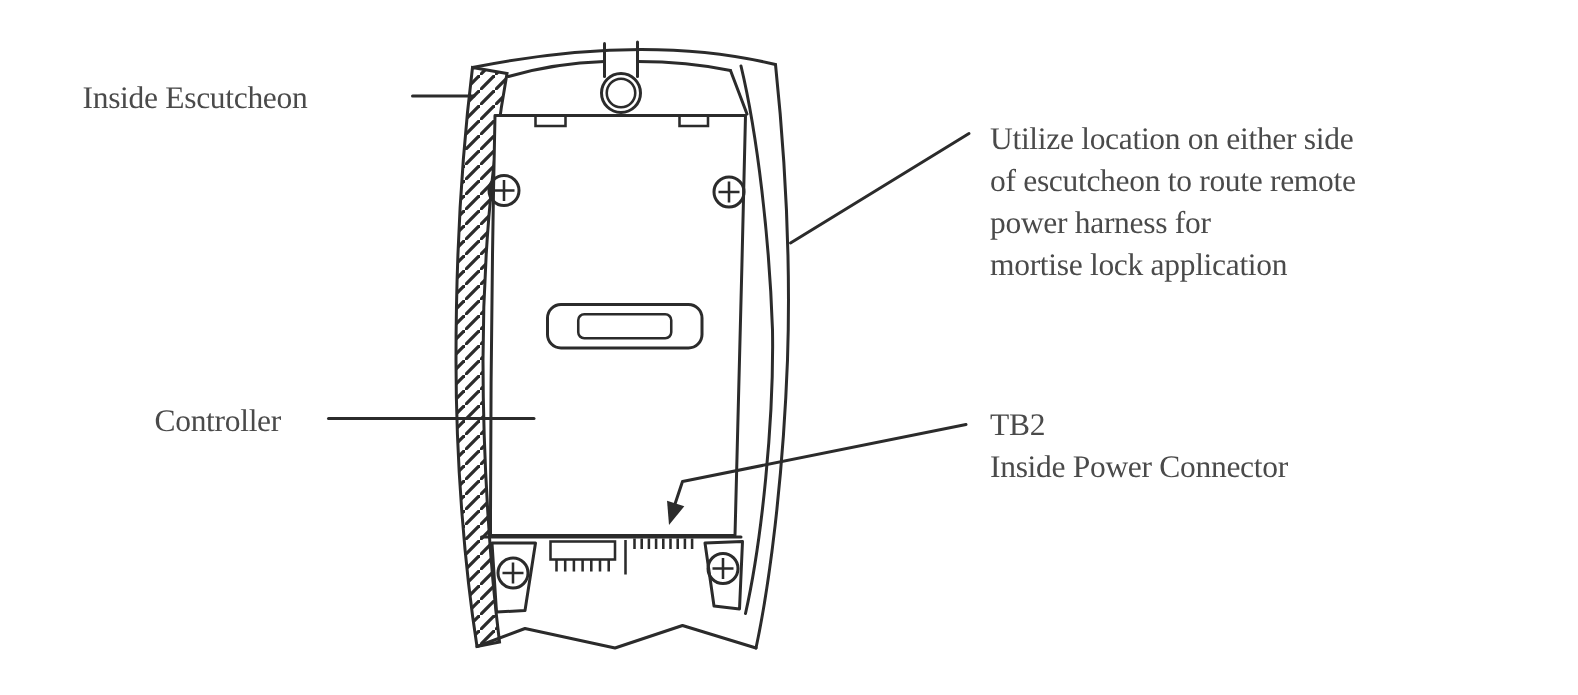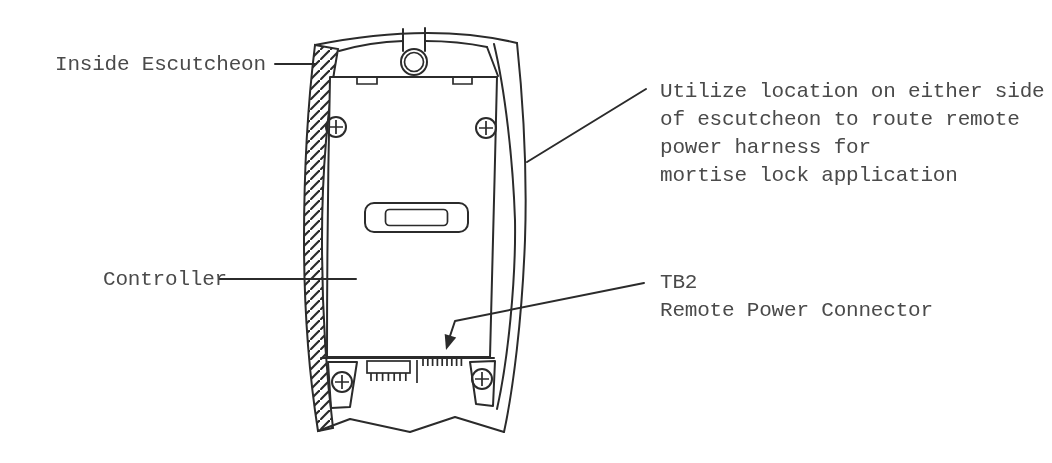--- a/index.html
+++ b/index.html
@@ -1,19 +1,19 @@
 <!DOCTYPE html>
 <html style="--line: #2b2b2b; --text: #4a4a4a; --background: #ffffff;"><head>
 <meta charset="utf-8">
 <style>
   html,body { margin:0; padding:0; background:#fff; }
   .stage {
     position:relative; width:1052px; height:463px; overflow:hidden;
     background:var(--background,#ffffff);
-    font-family:Liberation Mono, monospace;
+    font-family:Liberation Serif, serif;
   }
   .artwork { position:absolute; left:0; top:0; color:var(--line,#2b2b2b); }
   .artwork * { vector-effect:none; }
   .ln   { fill:none; stroke:currentColor; stroke-width:2; stroke-linecap:round; stroke-linejoin:round; }
   .thin { fill:none; stroke:currentColor; stroke-width:1.7; stroke-linecap:butt; }
   .solid{ fill:currentColor; stroke:none; }
   .hatchfill { fill:url(#hatch); stroke:currentColor; stroke-width:2; }
   .whitefill { fill:#ffffff; stroke:currentColor; stroke-width:2; stroke-linejoin:round; }
   .label {
     position:absolute; color:var(--text,#4a4a4a); font-size:21px; line-height:28px;
@@ -113,15 +113,15 @@
   <div class="label" style="left:55px; top:51px;">Inside Escutcheon</div>
 
   <div class="label" style="left:103px; top:266px;">Controller</div>
 
   <div class="label" style="left:660px; top:78px;">Utilize location on either side
 of escutcheon to route remote
 power harness for
 mortise lock application</div>
 
   <div class="label" style="left:660px; top:269px;">TB2
-Remote Power Connector</div>
+Inside Power Connector</div>
 
 </div>
 
 </body></html>

